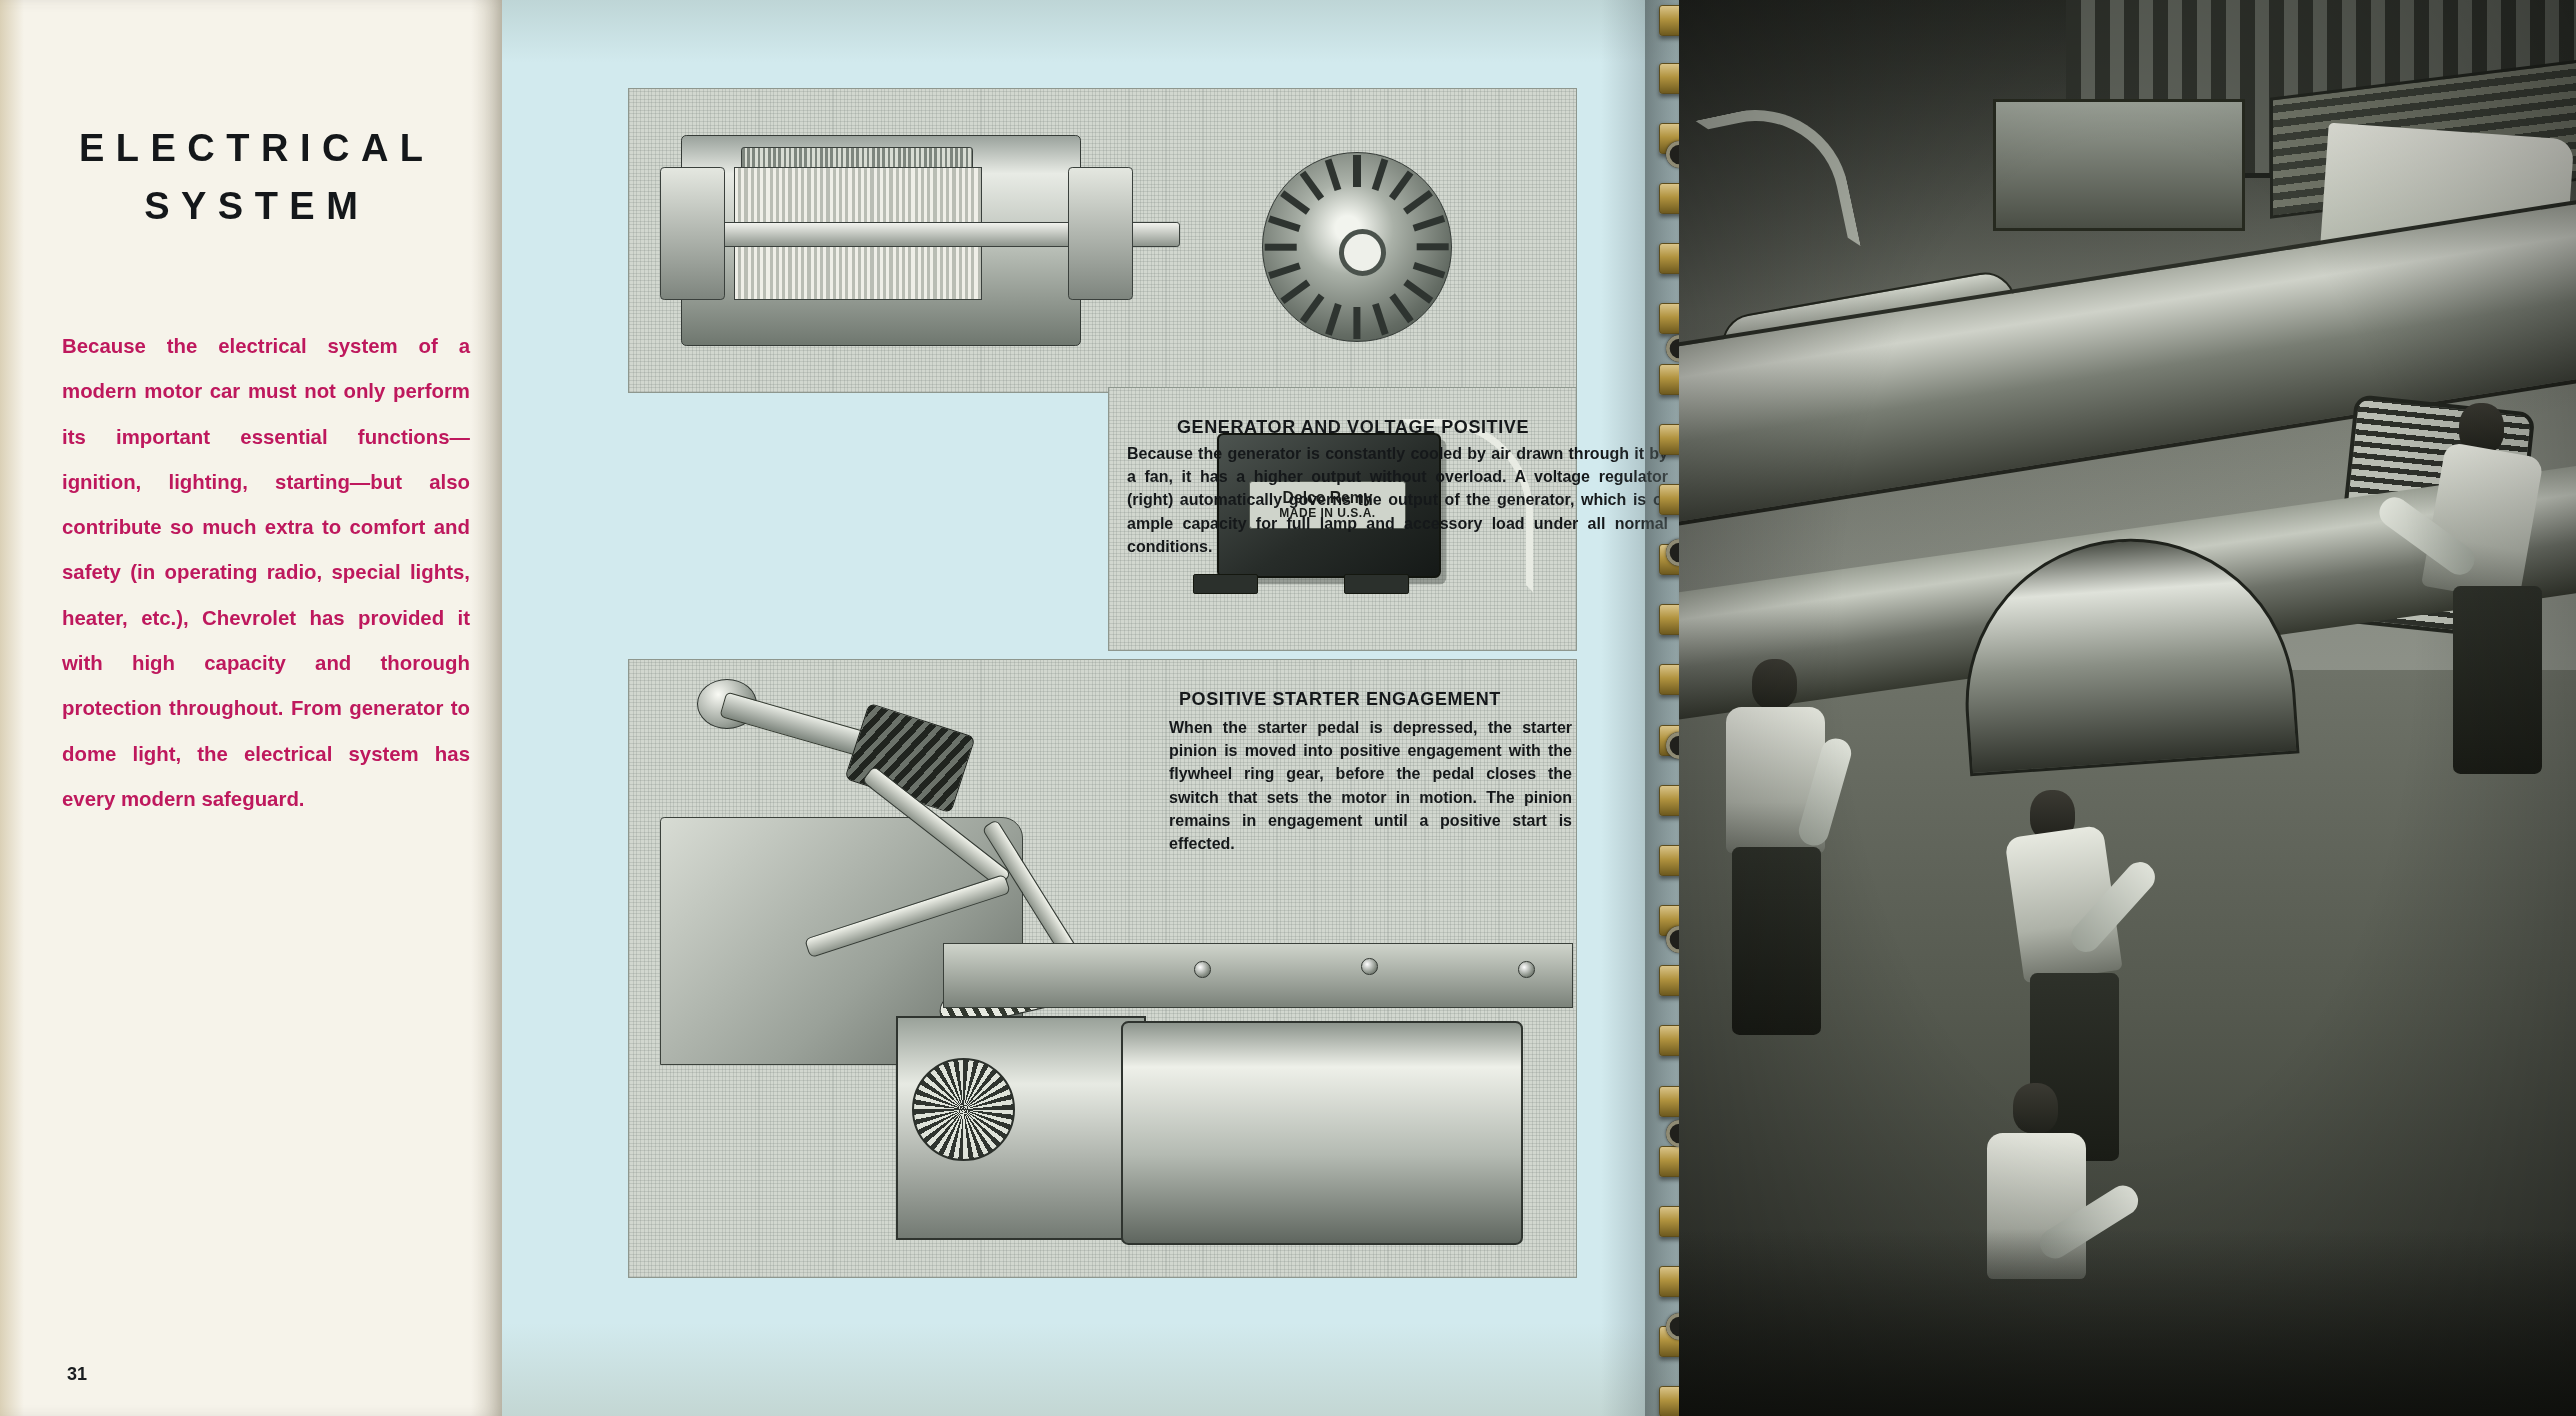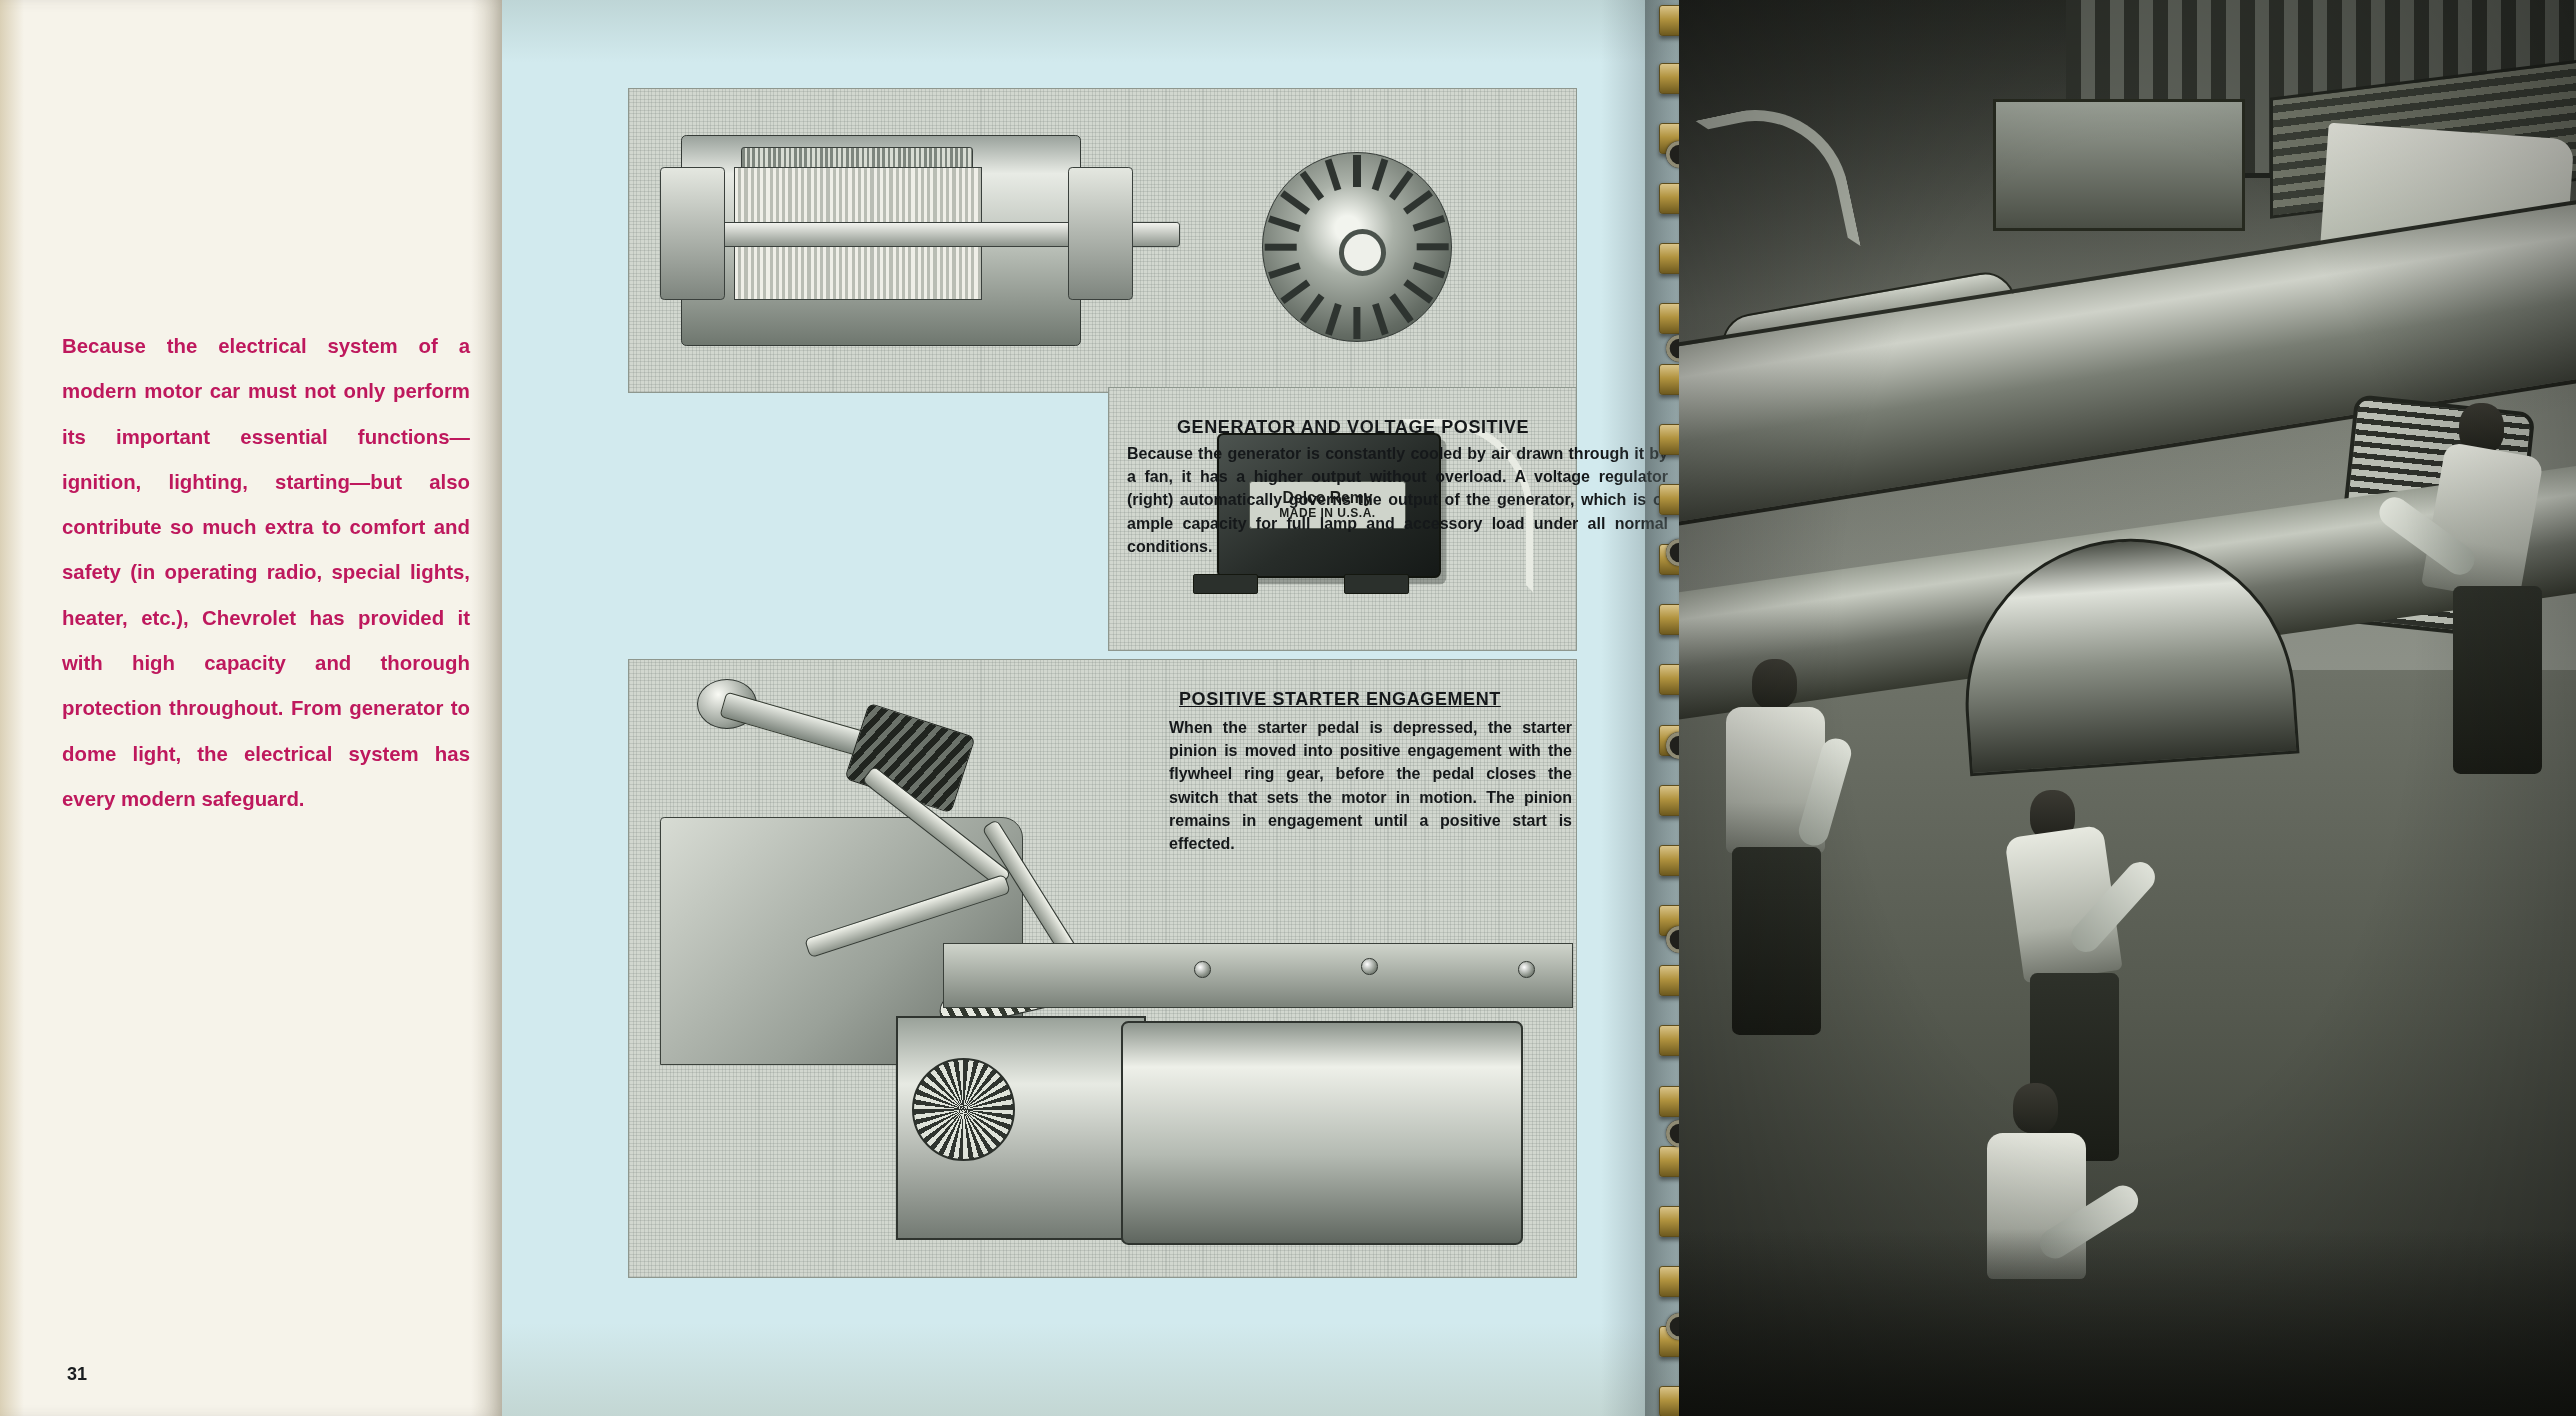--- a/index.html
+++ b/index.html
@@ -263,21 +263,21 @@
     font-size: 16px;
     font-weight: bold;
     line-height: 1.45;
     color: #15181a;
     text-align: justify;
     text-justify: inter-word;
   }
   #cap-gen-title { left: 670px; top: 413px; }
   #cap-gen-body  { left: 623px; top: 439px; width: 539px; }
 
-  #cap-starter-title { left: 1188px; top: 685px; text-decoration: underline; }
+  #cap-starter-title { left: 1188px; top: 685px; }
   #cap-starter-body  { left: 1177px; top: 713px; width: 398px; }
 
   
   .cap-wrap { position: absolute; left: 0; top: 0; width: 1177px; height: 1417px; }
   #cap-gen-title, #cap-gen-body { left: 633px; }
   #cap-gen-title { left: 675px; top: 417px; }
   #cap-gen-body  { left: 625px; top: 442px; width: 541px; }
   #cap-starter-title { left: 677px; top: 689px; }
   #cap-starter-body  { left: 667px; top: 716px; width: 403px; }
 
@@ -420,20 +420,24 @@
 </style>
 </head>
 <body>
 
 <div class="page">
 
   <div class="left-panel">
     <div class="edge-stain"></div>
     <div class="edge-stain-r"></div>
 
+    <div class="heading">
+      <span>ELECTRICAL</span>
+      <span class="l2">SYSTEM</span>
+    </div>
 
     <div class="body-copy">
       <p>Because the electrical system of a modern motor car must not only perform its important essential functions—ignition, lighting, starting—but also contribute so much extra to comfort and safety (in operating radio, special lights, heater, etc.), Chevrolet has provided it with high capacity and thorough protection throughout.  From generator to dome light, the electrical system has every modern safeguard.</p>
     </div>
 
     <div class="page-number">31</div>
   </div>
 
   <div class="teal-page">
     <div class="grain-top"></div>

